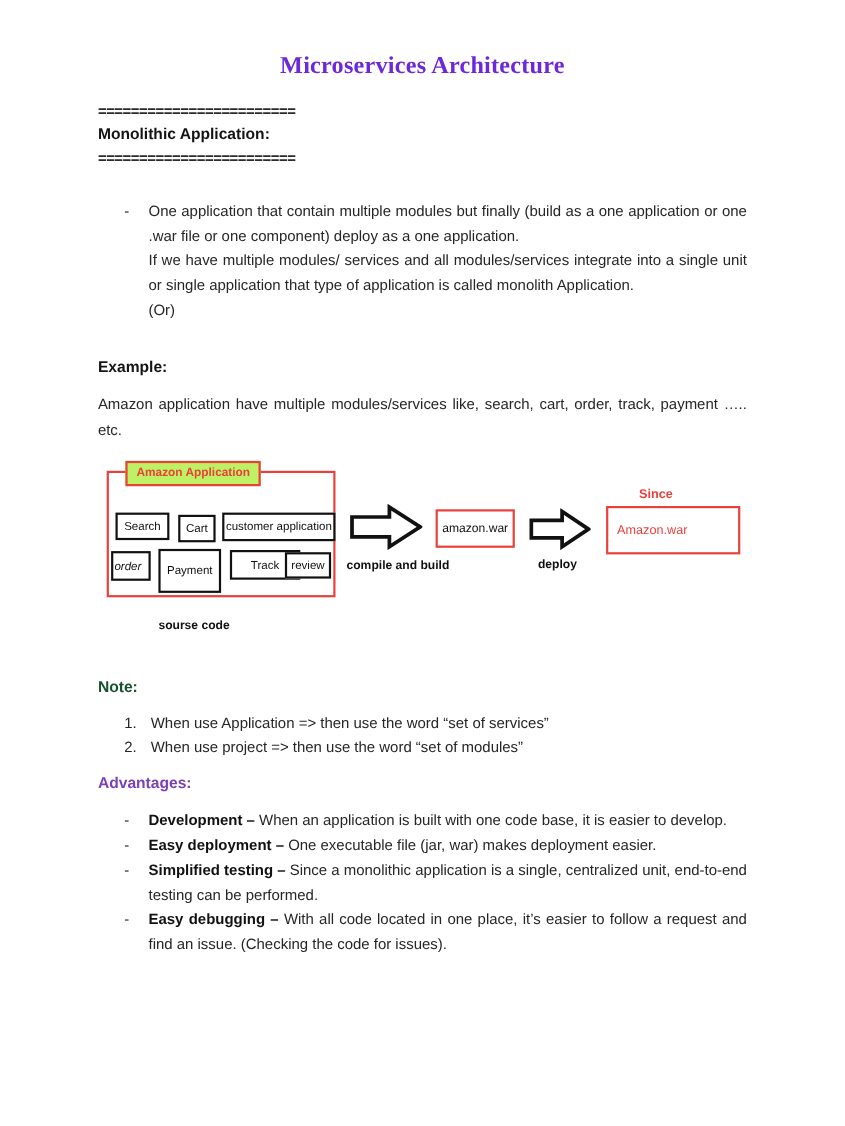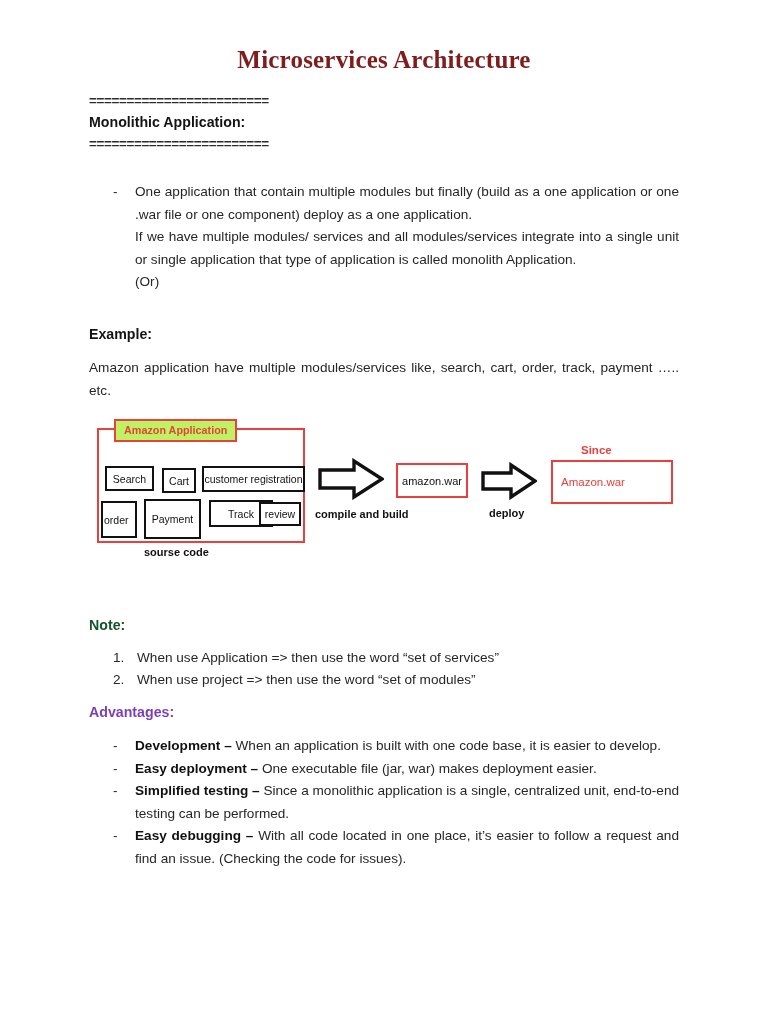--- a/index.html
+++ b/index.html
@@ -23,23 +23,23 @@
 
   
   .doc-title {
     position: absolute;
     left: 0;
     top: 46px;
     width: 768px;
     text-align: center;
     font-family: "Liberation Serif", serif;
     font-weight: bold;
-    font-size: 25px;
+    font-size: 22px;
     letter-spacing: .2px;
-    color: #7f1d1d;
+    color: #6d28d9;
   }
 
   
   .body-col {
     position: absolute;
     left: 89px;
     width: 590px;
   }
   .eq-rule {
     font-family: "Liberation Sans", sans-serif;
@@ -226,28 +226,28 @@
   </div>
 
   <div class="diagram">
 
     <div class="outer-box"></div>
 
     <div class="app-label">Amazon Application</div>
 
     <div class="mod" style="left:16px; top:52px; width:49px; height:25px;">Search</div>
     <div class="mod" style="left:73px; top:54px; width:34px; height:25px;">Cart</div>
-    <div class="mod" style="left:113px; top:52px; width:103px; height:26px;">customer registration</div>
-
-    <div class="mod" style="left:12px; top:87px; width:36px; height:37px; justify-content:flex-start; padding-left:1px;">order</div>
+    <div class="mod" style="left:113px; top:52px; width:103px; height:26px;">customer application</div>
+
+    <div class="mod" style="left:12px; top:87px; width:36px; height:27px; justify-content:flex-start; padding-left:1px;font-style:italic;">order</div>
     <div class="mod" style="left:55px; top:85px; width:57px; height:40px;">Payment</div>
     <div class="mod" style="left:120px; top:86px; width:64px; height:27px;">Track</div>
     <div class="mod" style="left:170px; top:88px; width:42px; height:24px;">review</div>
 
-    <div class="caption" style="left:55px; top:132px;">sourse code</div>
+    <div class="caption" style="left:55px; top:149px;">sourse code</div>
 
     <svg class="arrow-svg" style="left:229px; top:44px;" width="66" height="42" viewBox="0 0 66 42">
       <polygon points="2,12 36,12 36,3 64,21 36,39 36,30 2,30" fill="#ffffff" stroke="#111111" stroke-width="3.4" stroke-linejoin="miter"></polygon>
     </svg>
     <div class="caption" style="left:226px; top:94px;">compile and build</div>
 
     <div class="war-box" style="left:307px; top:49px; width:72px; height:35px;">amazon.war</div>
 
     <svg class="arrow-svg" style="left:392px; top:48px;" width="56" height="38" viewBox="0 0 56 38">
       <polygon points="2,11 30,11 30,3 54,19 30,35 30,27 2,27" fill="#ffffff" stroke="#111111" stroke-width="3.4" stroke-linejoin="miter"></polygon>

